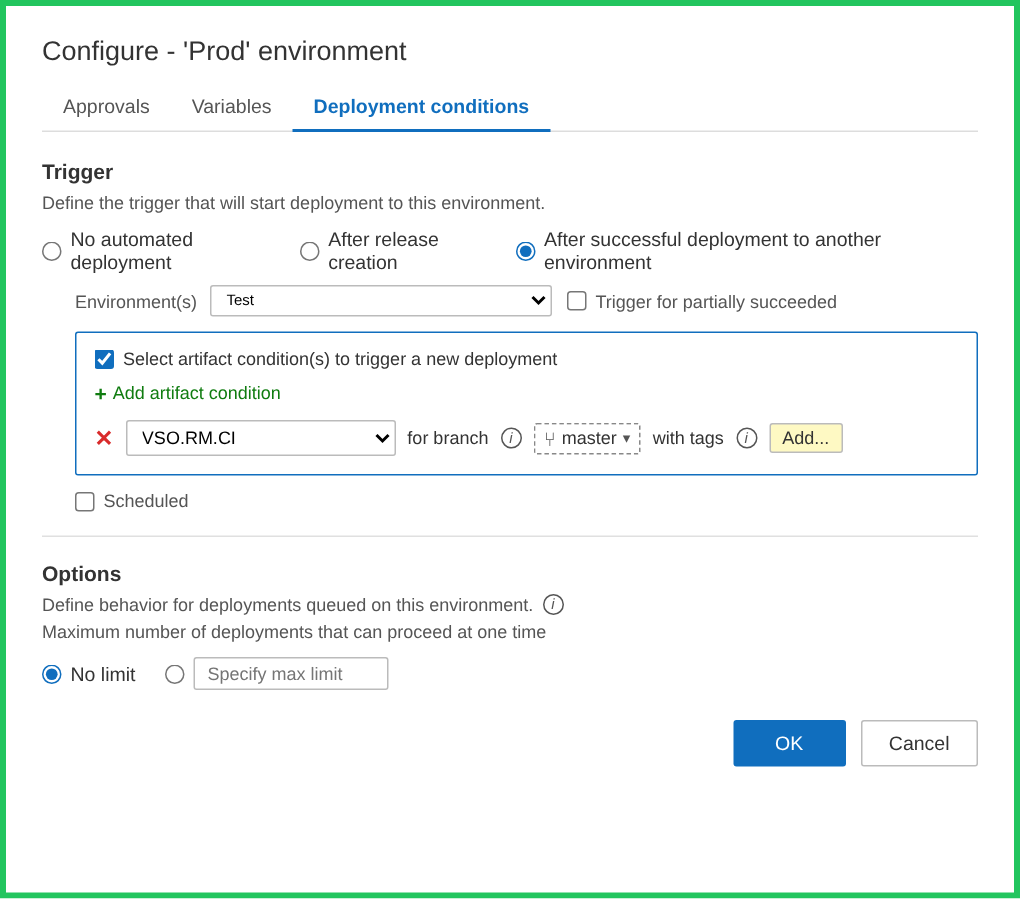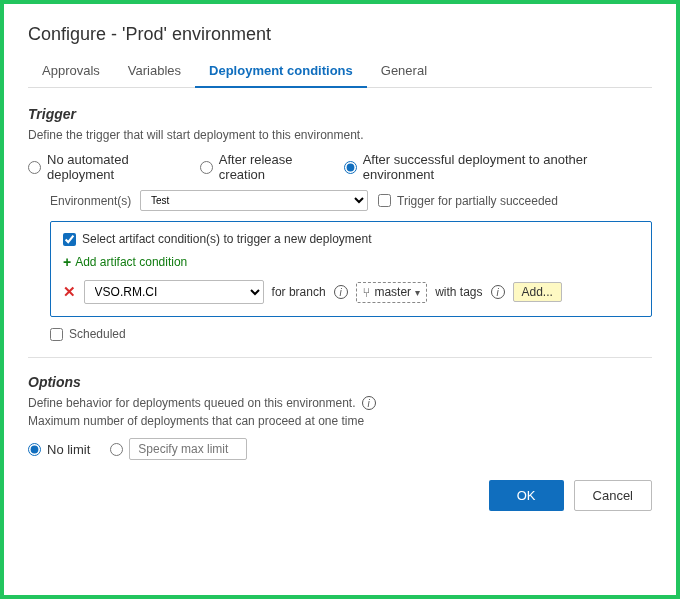--- a/index.html
+++ b/index.html
@@ -41,21 +41,20 @@
     .tab.active {
       color: #106ebe;
       font-weight: 600;
       border-bottom: 2px solid #106ebe;
     }
     .section-title {
       font-size: 14px;
       font-weight: 600;
       margin-bottom: 6px;
       color: #333;
-      font-style: italic;
     }
     .section-desc {
       font-size: 12px;
       color: #555;
       margin-bottom: 10px;
     }
     .radio-group {
       display: flex;
       flex-direction: row;
       gap: 6px;
@@ -240,21 +239,21 @@
       font-size: 13px;
     }
     .limit-option input[type="radio"] {
       accent-color: #106ebe;
     }
     .specify-input {
       border: 1px solid #bbb;
       border-radius: 2px;
       padding: 3px 8px;
       font-size: 12px;
-      width: 118px;
+      width: 130px;
       color: #888;
     }
     .footer-btns {
       display: flex;
       justify-content: flex-end;
       gap: 10px;
       margin-top: 10px;
     }
     .btn-ok {
       background: #106ebe;
@@ -278,21 +277,20 @@
 </head>
 <body>
 
 <div class="dialog">
   <div class="dialog-title">Configure - 'Prod' environment</div>
 
   <div class="tabs">
     <div class="tab">Approvals</div>
     <div class="tab">Variables</div>
     <div class="tab active">Deployment conditions</div>
-    <div class="tab">General</div>
   </div>
 
   <div class="section-title">Trigger</div>
   <div class="section-desc">Define the trigger that will start deployment to this environment.</div>
 
   <div class="radio-group">
     <label class="radio-row">
       <input type="radio" name="trigger" style="">
       <span>No automated deployment</span>
     </label>

